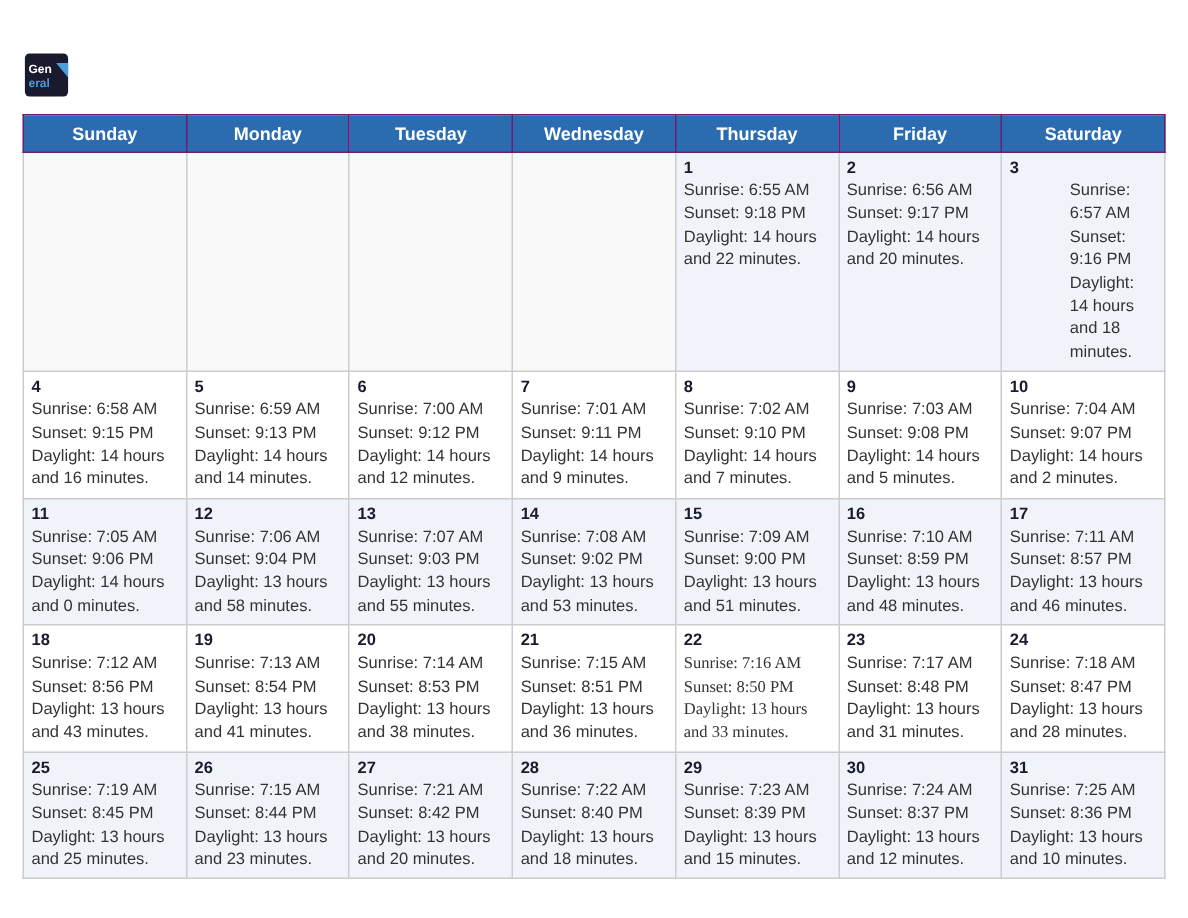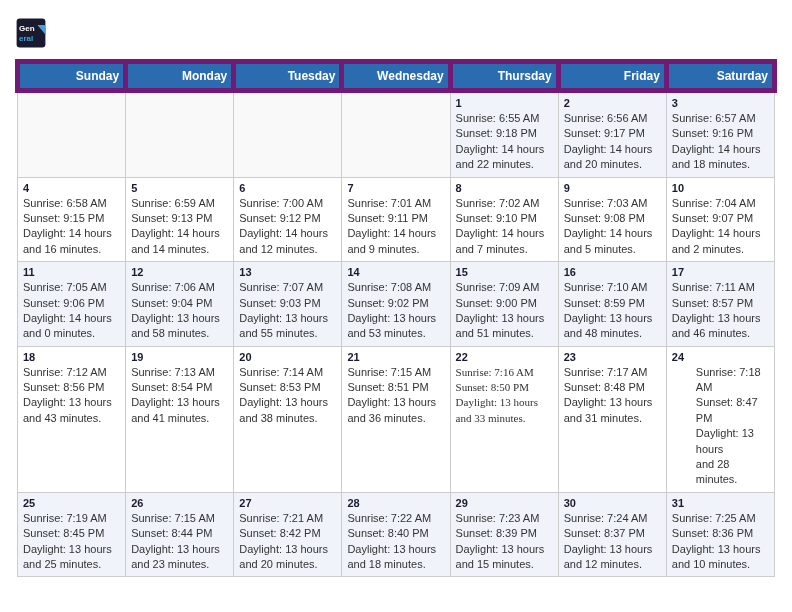--- a/index.html
+++ b/index.html
@@ -12,21 +12,21 @@
     }
     .header {
       display: flex;
       justify-content: space-between;
       align-items: flex-start;
       margin-bottom: 10px;
     }
     .logo {
       display: flex;
       align-items: flex-end;
-      margin-top: 7px;
+      margin-top: 24px;
     }
     .logo-icon {
       width: 32px;
       height: 32px;
       margin-right: 4px;
     }
     .title-block {
       text-align: right;
     }
     .month-title {
@@ -43,22 +43,22 @@
       width: 100%;
       border-collapse: collapse;
       table-layout: fixed;
     }
     thead tr th {
       background-color: #2b6cb0;
       color: #fff;
       font-size: 12px;
       font-weight: bold;
       padding: 5px 4px;
-      text-align: right;
-      border: 5px solid #701a75;
+      text-align: center;
+      border: 1px solid #701a75;
       margin-left: 12px;
     }
     tbody tr td {
       vertical-align: top;
       border: 1px solid #ccc;
       padding: 4px 5px;
       font-size: 9.5px;
       color: #222;
       height: 78px;
       background: #fff;
@@ -134,21 +134,21 @@
         </td>
         <td>
           <span class="day-num">2</span>
           <div class="day-info" style="white-space: pre-line;">Sunrise: 6:56 AM
 Sunset: 9:17 PM
 Daylight: 14 hours
 and 20 minutes.</div>
         </td>
         <td>
           <span class="day-num">3</span>
-          <div class="day-info" style="white-space: pre-line;">Sunrise: 6:57 AM
+          <div class="day-info" style="white-space: pre-line; margin-left: 40px;">Sunrise: 6:57 AM
 Sunset: 9:16 PM
 Daylight: 14 hours
 and 18 minutes.</div>
         </td>
       </tr>
       <tr>
         <td>
           <span class="day-num">4</span>
           <div class="day-info" style="white-space: pre-line;">Sunrise: 6:58 AM
 Sunset: 9:15 PM
@@ -287,21 +287,21 @@
         </td>
         <td>
           <span class="day-num">23</span>
           <div class="day-info" style="white-space: pre-line;">Sunrise: 7:17 AM
 Sunset: 8:48 PM
 Daylight: 13 hours
 and 31 minutes.</div>
         </td>
         <td>
           <span class="day-num">24</span>
-          <div class="day-info" style="white-space: pre-line; margin-left: 24px;">Sunrise: 7:18 AM
+          <div class="day-info" style="white-space: pre-line;">Sunrise: 7:18 AM
 Sunset: 8:47 PM
 Daylight: 13 hours
 and 28 minutes.</div>
         </td>
       </tr>
       <tr>
         <td>
           <span class="day-num">25</span>
           <div class="day-info" style="white-space: pre-line;">Sunrise: 7:19 AM
 Sunset: 8:45 PM

